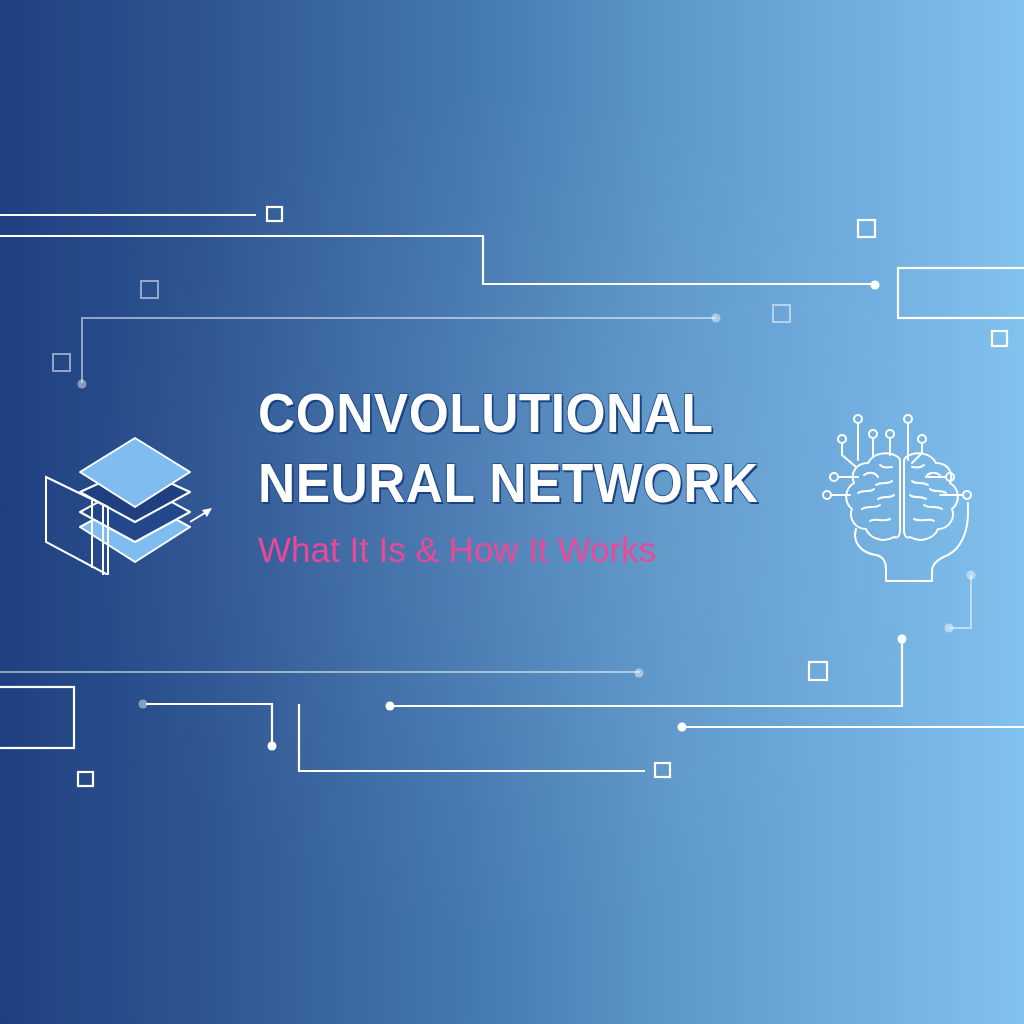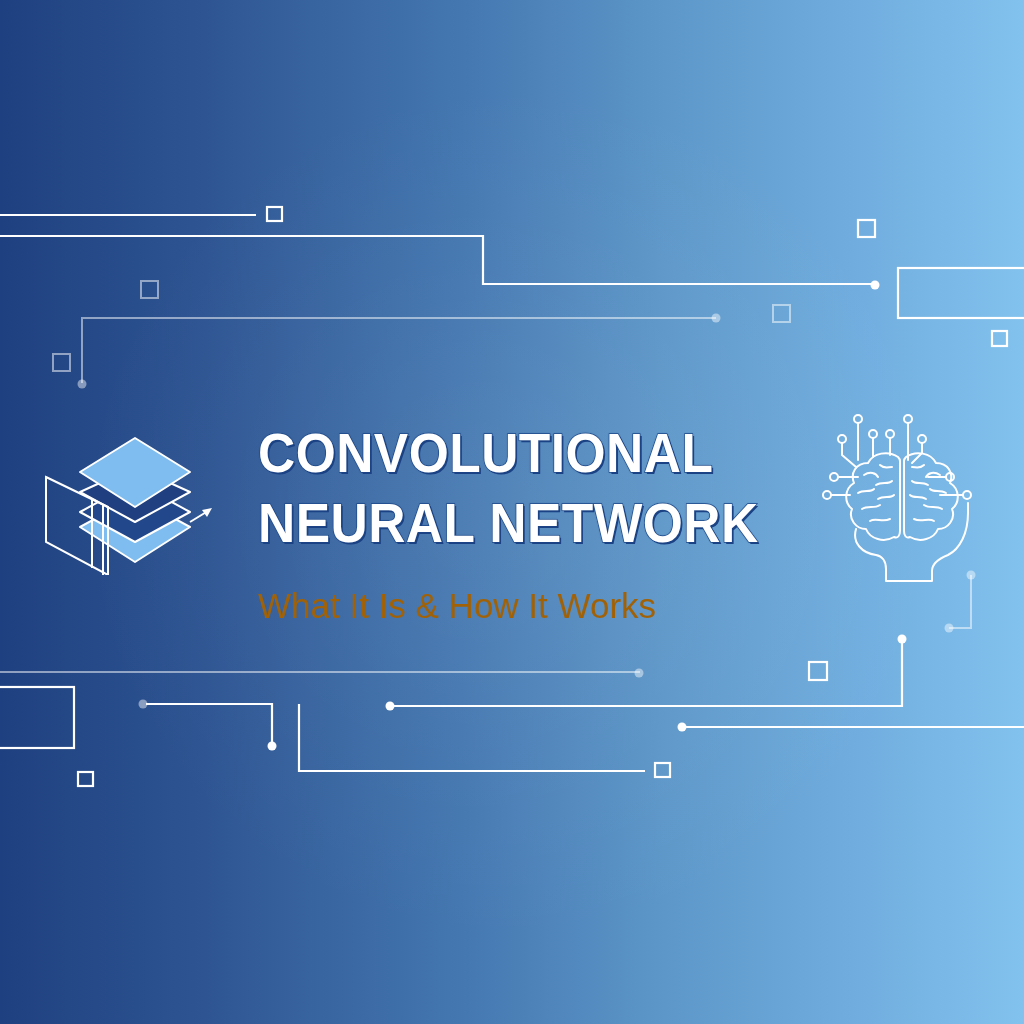--- a/index.html
+++ b/index.html
@@ -10,46 +10,46 @@
       font-family: "Liberation Sans", sans-serif;
     }
     .bg-overlay {
       position: absolute; inset: 0;
       background: radial-gradient(ellipse at 50% 50%, rgba(255,255,255,0.06) 0%, rgba(255,255,255,0) 60%);
       pointer-events: none;
     }
     svg.circuit { position: absolute; left: 0; top: 0; width: 1024px; height: 1024px; }
     .title-block {
       position: absolute;
-      left: 258px; top: 418px;
+      left: 258px; top: 378px;
       width: 560px;
     }
     .title-line {
       display: block;
       font-family: "Liberation Sans", sans-serif;
       font-weight: 700;
       font-size: 56px;
       line-height: 70px;
       color: #ffffff;
       letter-spacing: 0.5px;
       -webkit-text-stroke: 1.5px #1f4a8a;
       paint-order: stroke fill;
       text-shadow: 0 0 2px #1f4a8a, 2px 2px 0 #1b4284;
       transform: scaleX(0.92);
       transform-origin: left center;
       white-space: nowrap;
     }
     .subtitle {
       display: block;
-      margin-top: 26px;
+      margin-top: 10px;
       font-family: "Liberation Sans", sans-serif;
       font-weight: 400;
       font-size: 35px;
       line-height: 44px;
-      color: #a16207;
+      color: #ec4899;
       white-space: nowrap;
     }
     .icon-wrap { position: absolute; }
     .layers-icon { left: 40px; top: 425px; width: 180px; height: 150px; }
     .brain-icon { left: 818px; top: 405px; width: 175px; height: 185px; }
   </style>
 </head>
 <body>
 
 <div class="bg-overlay"></div>

